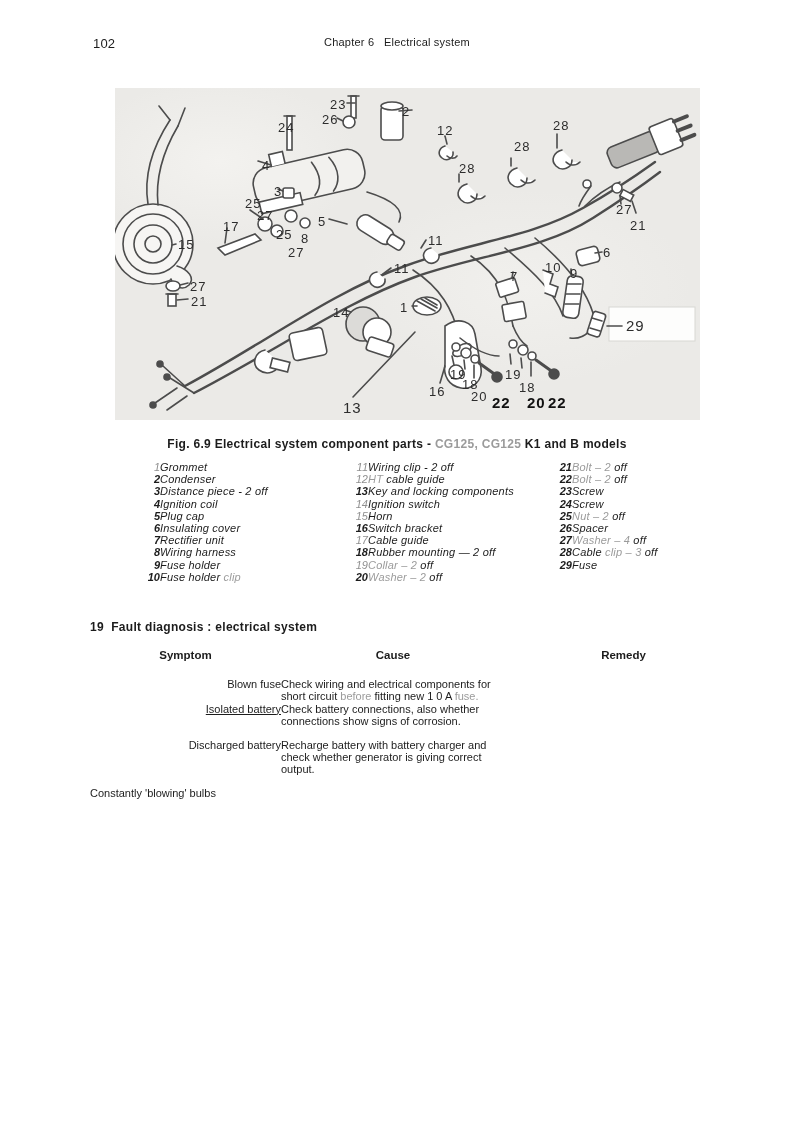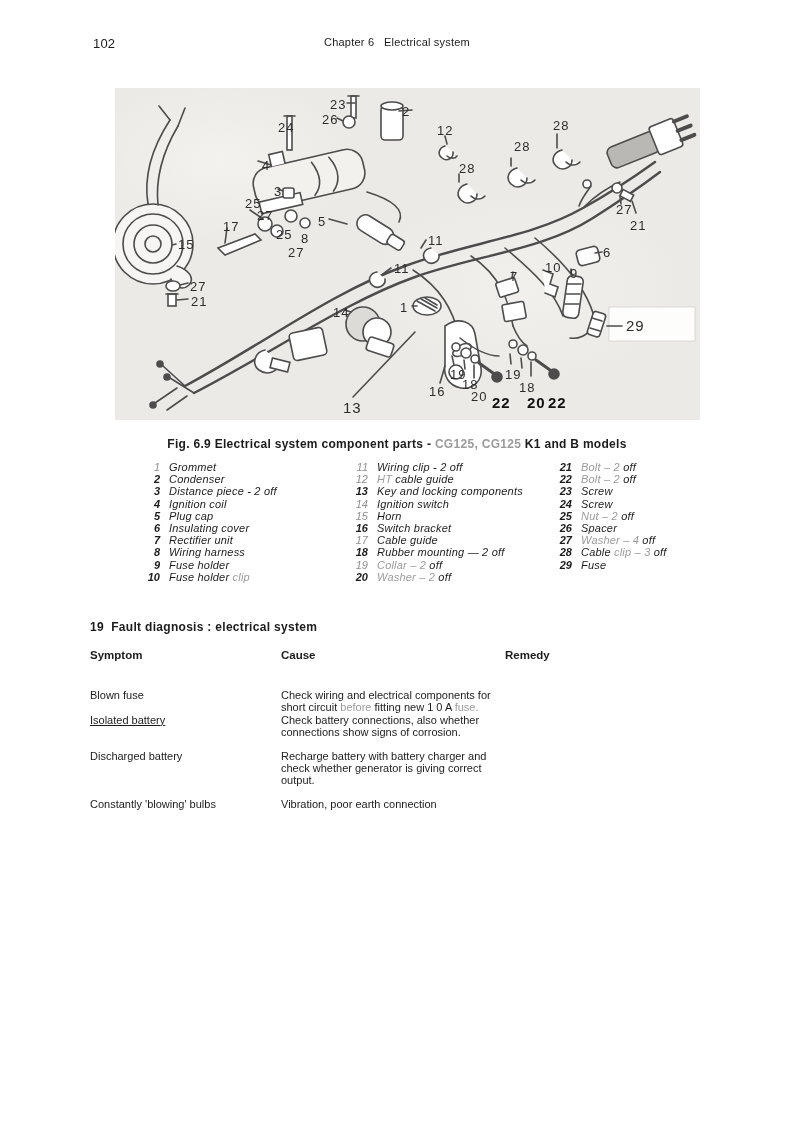--- a/index.html
+++ b/index.html
@@ -39,30 +39,30 @@
 
   
   .parts-list { position:absolute; top:461px; font-size:11px; font-style:italic; }
   .parts-col { position:absolute; top:0; }
   .parts-col-0 { left:140px; width:215px; }
   .parts-col-1 { left:348px; width:210px; }
   .parts-col-2 { left:552px; width:185px; }
   .part-row { display:flex; line-height:12.2px; }
   .part-num { width:20px; text-align:right; flex:none; font-weight:bold; font-style:italic; }
   .part-num.lite { color:#8f8f8f; font-weight:normal; }
-  .part-text { margin-left:9px; letter-spacing:0.2px; }
+  .part-text { letter-spacing:0.2px; }
 
   
   .fault-title { position:absolute; left:90px; top:620px; font-size:12px; font-weight:bold; letter-spacing:0.3px; }
   .fault-table { position:absolute; left:90px; top:649px; width:652px; font-size:11px; }
   .ft-grid { display:grid; grid-template-columns:191px 224px 237px; }
-  .ft-head { font-weight:bold; font-size:11.5px; margin-bottom:28px; }
+  .ft-head { font-weight:bold; font-size:11.5px; margin-bottom:17px;text-align:center; }
   .ft-row { margin-bottom:11px; }
   .ft-line { line-height:12.4px; white-space:nowrap; }
-  .ft-causeblock div { line-height:12.4px; }
+  .ft-causeblock div { line-height:12.4px;text-align:right; }
 
   .sym-cell { padding-right:6px; }
 </style>
 </head>
 <body>
 
 <div class="page-number">102</div>
 <div class="chapter-title pre">Chapter 6   Electrical system</div>
 
 <div class="figure-wrap">
@@ -418,18 +418,15 @@
           <div style="height: 37.2px;">Discharged battery</div>
         </div>
         <div>
           <div class="ft-line"><span>Recharge battery with battery charger and</span></div>
           <div class="ft-line"><span>check whether generator is giving correct</span></div>
           <div class="ft-line"><span>output.</span></div>
         </div>
       </div>
       <div class="ft-grid ft-row">
         <div class="sym-cell ft-line">Constantly 'blowing' bulbs</div>
-        <div class="ft-causeblock">
-          <div style="height: 24.8px;">Vibration, poor earth connection</div>
-        </div>
       </div>
     </div>
 </div>
 
 </body></html>

